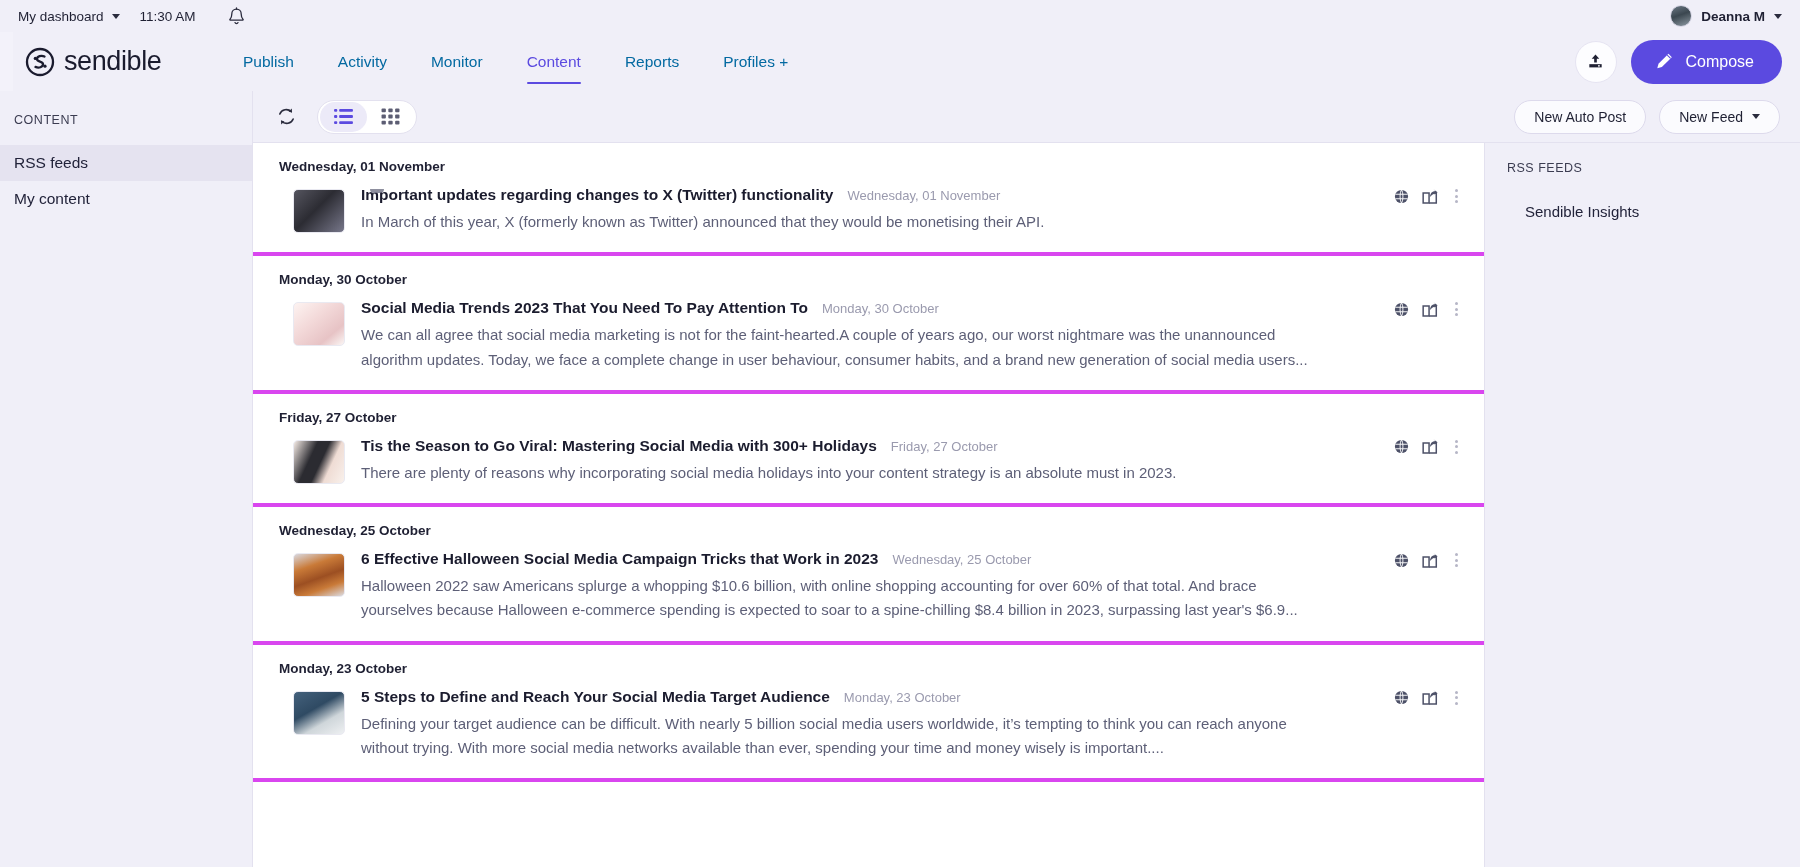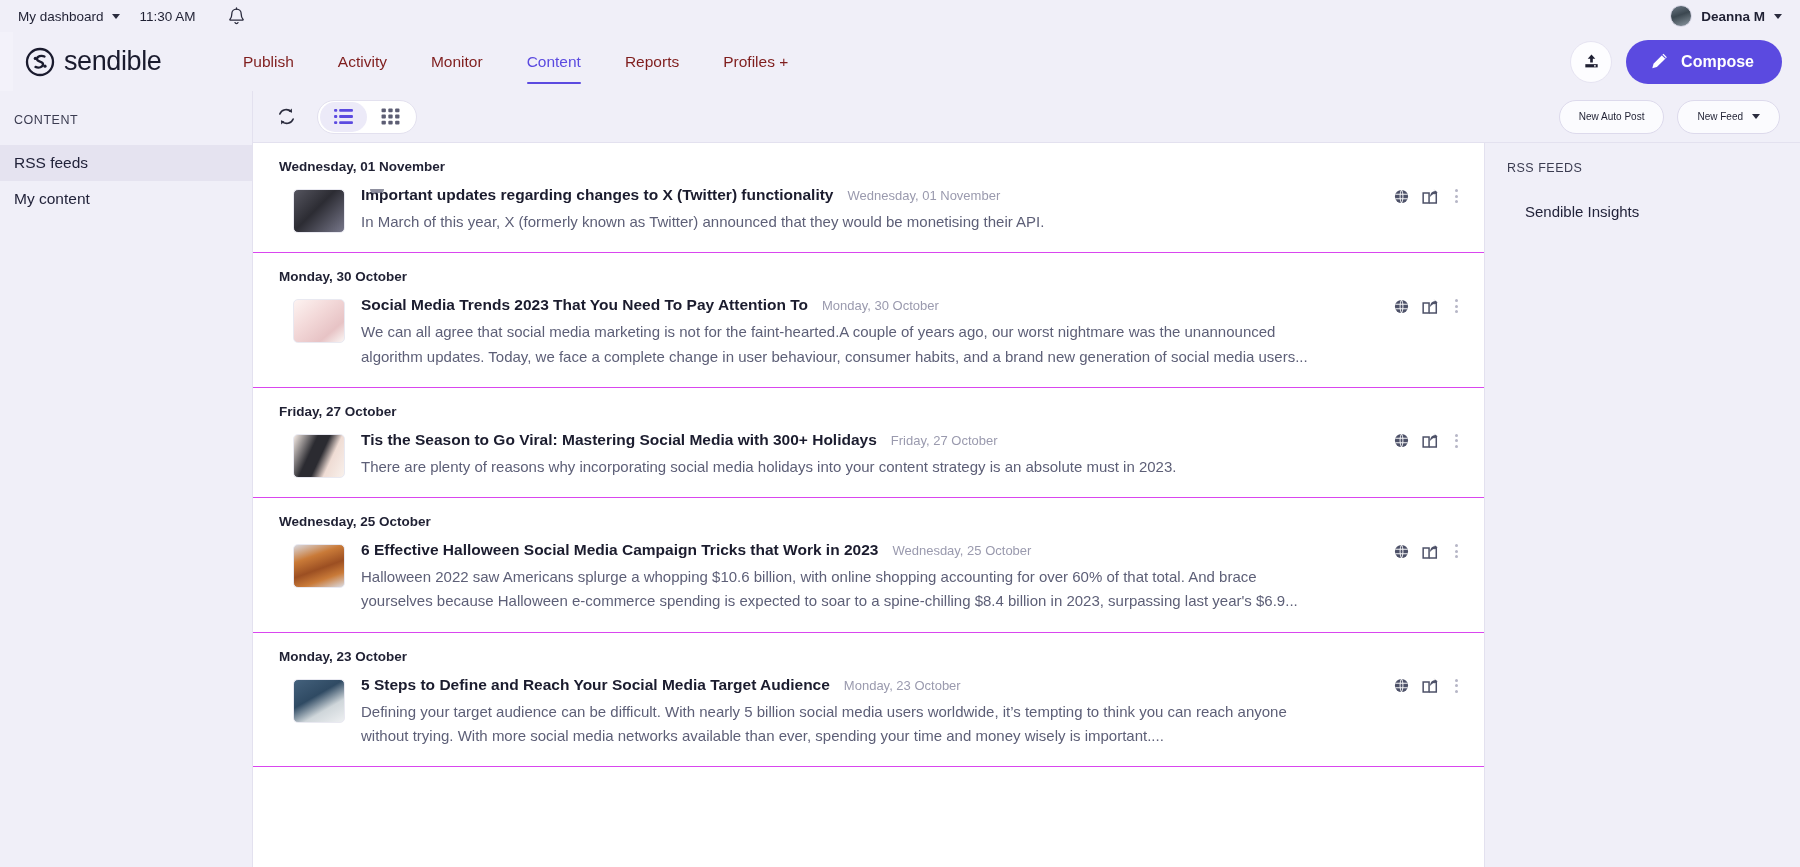--- a/index.html
+++ b/index.html
@@ -45,42 +45,42 @@
     display: flex; align-items: center;
     padding: 0 18px 0 12px;
     background: #f0eff8;
     position: relative;
     margin-left: 13px;
   }
   .brand { display: flex; align-items: center; gap: 9px; width: 196px; cursor: pointer; }
   .brand-text { font-size: 27px; font-weight: 400; letter-spacing: -0.4px; color: #1a1b2e; }
   .nav-links { display: flex; align-items: center; gap: 0px; }
   .nav-link {
-    font-size: 15.5px; color: #7f1d1d;
+    font-size: 15.5px; color: #0369a1;
     padding: 18px 22px 17px 22px;
     cursor: pointer; position: relative; white-space: nowrap;
   }
   .nav-link.active { color: #5b4ae0; }
   .nav-link.active:after {
     content:""; position:absolute; left: 22px; right: 22px; bottom: 4px;
     height: 2px; background: #5b4ae0; border-radius: 2px;
   }
   .nav-right { margin-left: auto; display: flex; align-items: center; gap: 14px; }
   .icon-round-btn {
     width: 42px; height: 42px; border-radius: 50%;
     background: #fdfdff; border: 1px solid #e6e4f2;
     display: flex; align-items: center; justify-content: center;
     cursor: pointer;
   }
   .compose-btn {
     height: 44px; border-radius: 24px;
     background: #5b4ae0; color: #fff;
     display: flex; align-items: center; gap: 12px;
     padding: 0 28px 0 24px; cursor: pointer; border: none;
-    font-size: 16px; font-family: "Liberation Sans", sans-serif; font-weight: bold;
+    font-size: 16px; font-family: "Liberation Sans", sans-serif;
   }
 
   
   .body-row { flex: 1; display: flex; min-height: 0; }
 
   
   .sidebar {
     width: 253px; flex: 0 0 253px;
     background: #f0eff8;
     border-right: 1px solid #e3e1ef;
@@ -116,35 +116,35 @@
   .view-btn {
     width: 47px; height: 30px; border-radius: 18px;
     display: flex; align-items: center; justify-content: center; cursor: pointer;
   }
   .view-btn.active { background: #eceaf8; }
   .toolbar-right { margin-left: auto; display: flex; align-items: center; gap: 13px; }
   .pill-btn {
     height: 34px; border-radius: 19px;
     border: 1px solid #dddaec; background: #fbfbfe;
     display: flex; align-items: center; gap: 9px;
-    padding: 0 19px; font-size: 10px; color: #1f2033; cursor: pointer;
+    padding: 0 19px; font-size: 14px; color: #1f2033; cursor: pointer;
     font-family: "Liberation Sans", sans-serif;
   }
 
   .content-row { flex: 1; display: flex; min-height: 0; background: #f0eff8; }
 
   
   .feed-panel {
     flex: 1; min-width: 0;
     background: #ffffff;
     overflow: hidden;
     position: relative;
   }
   .feed-inner { padding: 0 0 0 0; }
-  .day-group { border-bottom: 1px solid #d946ef; }
+  .day-group { border-bottom: 4px solid #d946ef; }
   .day-label {
     font-size: 13.5px; font-weight: bold; color: #1f2033;
     padding: 16px 0 6px 26px;
   }
   .post-row { display: flex; padding: 6px 0 18px 40px; position: relative; }
   .thumb {
     width: 52px; height: 44px; flex: 0 0 52px;
     border-radius: 5px; margin-right: 16px; margin-top: 3px;
     background-size: cover; background-position: center;
     border: 1px solid #e9e9f1;

